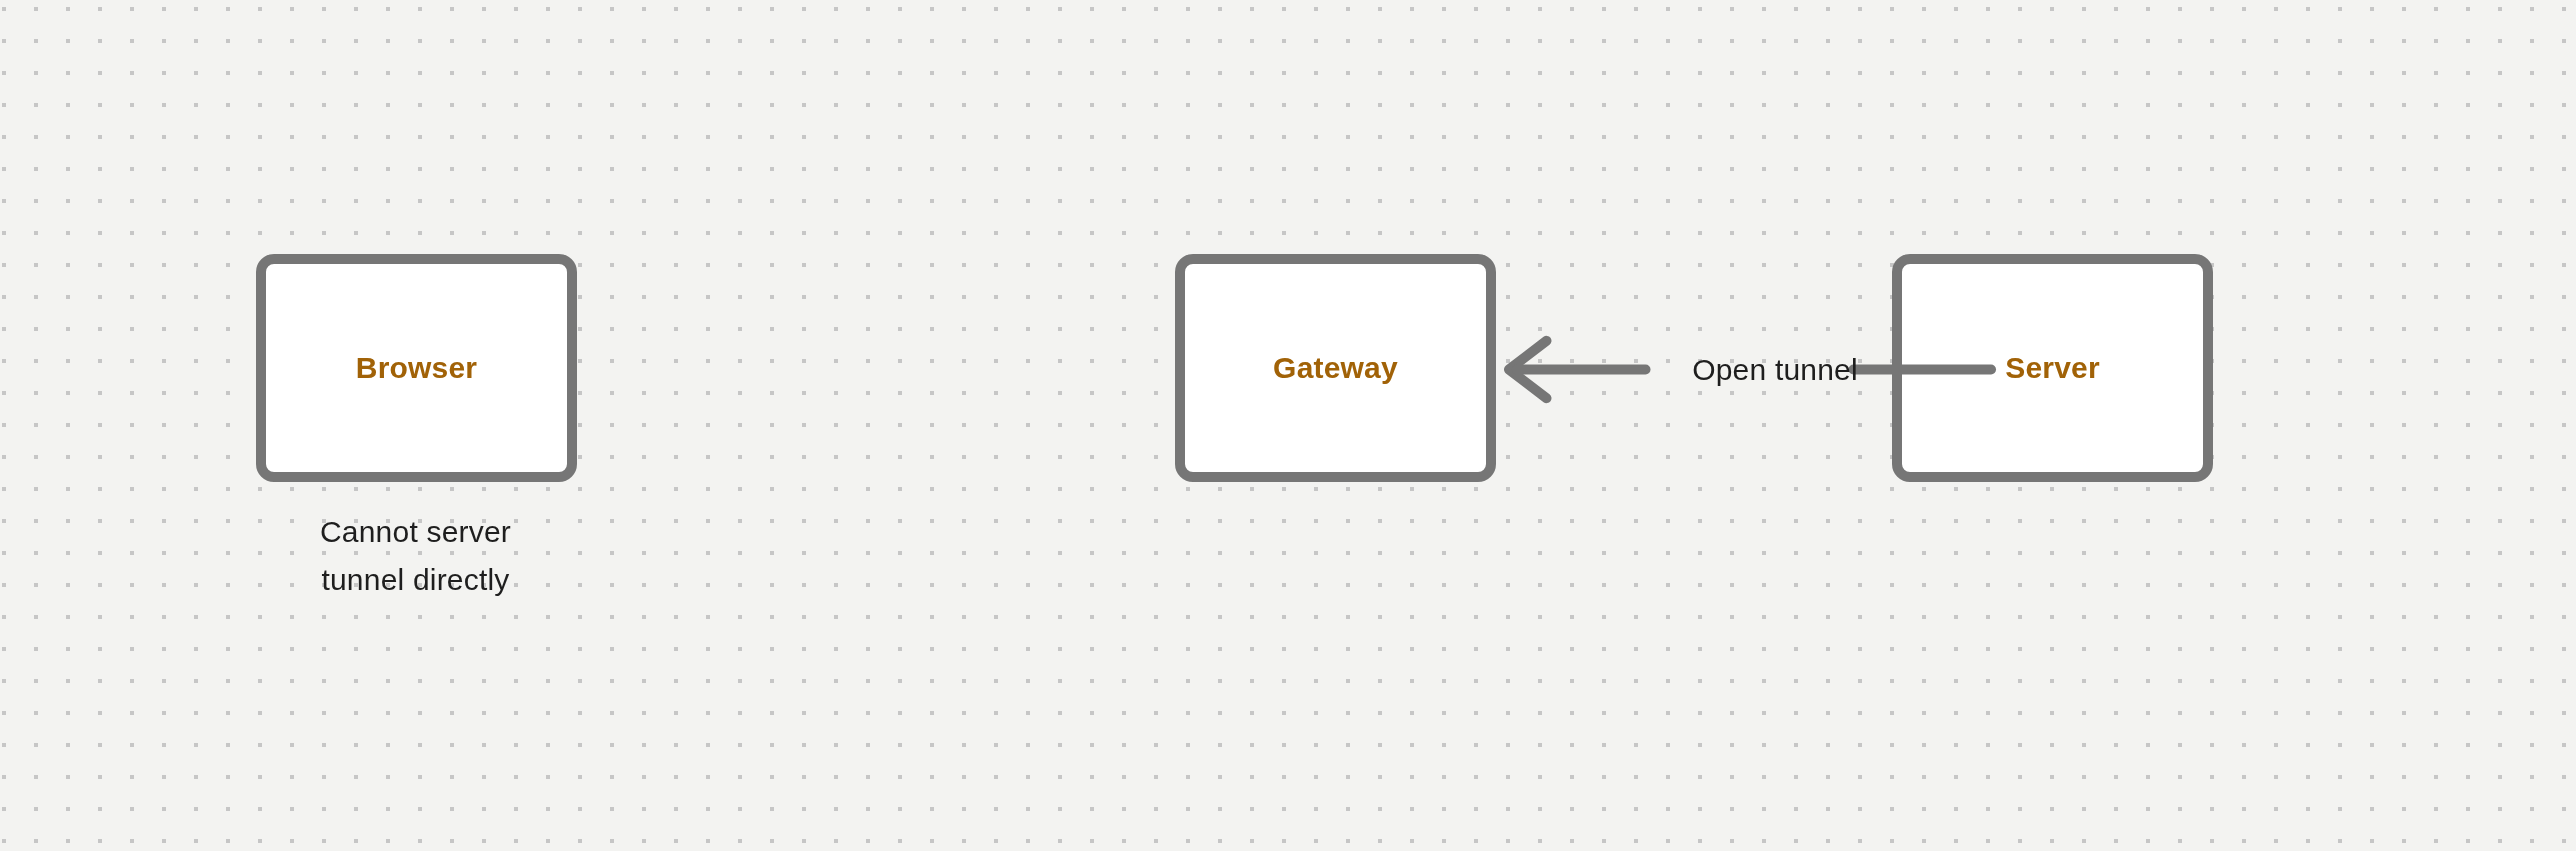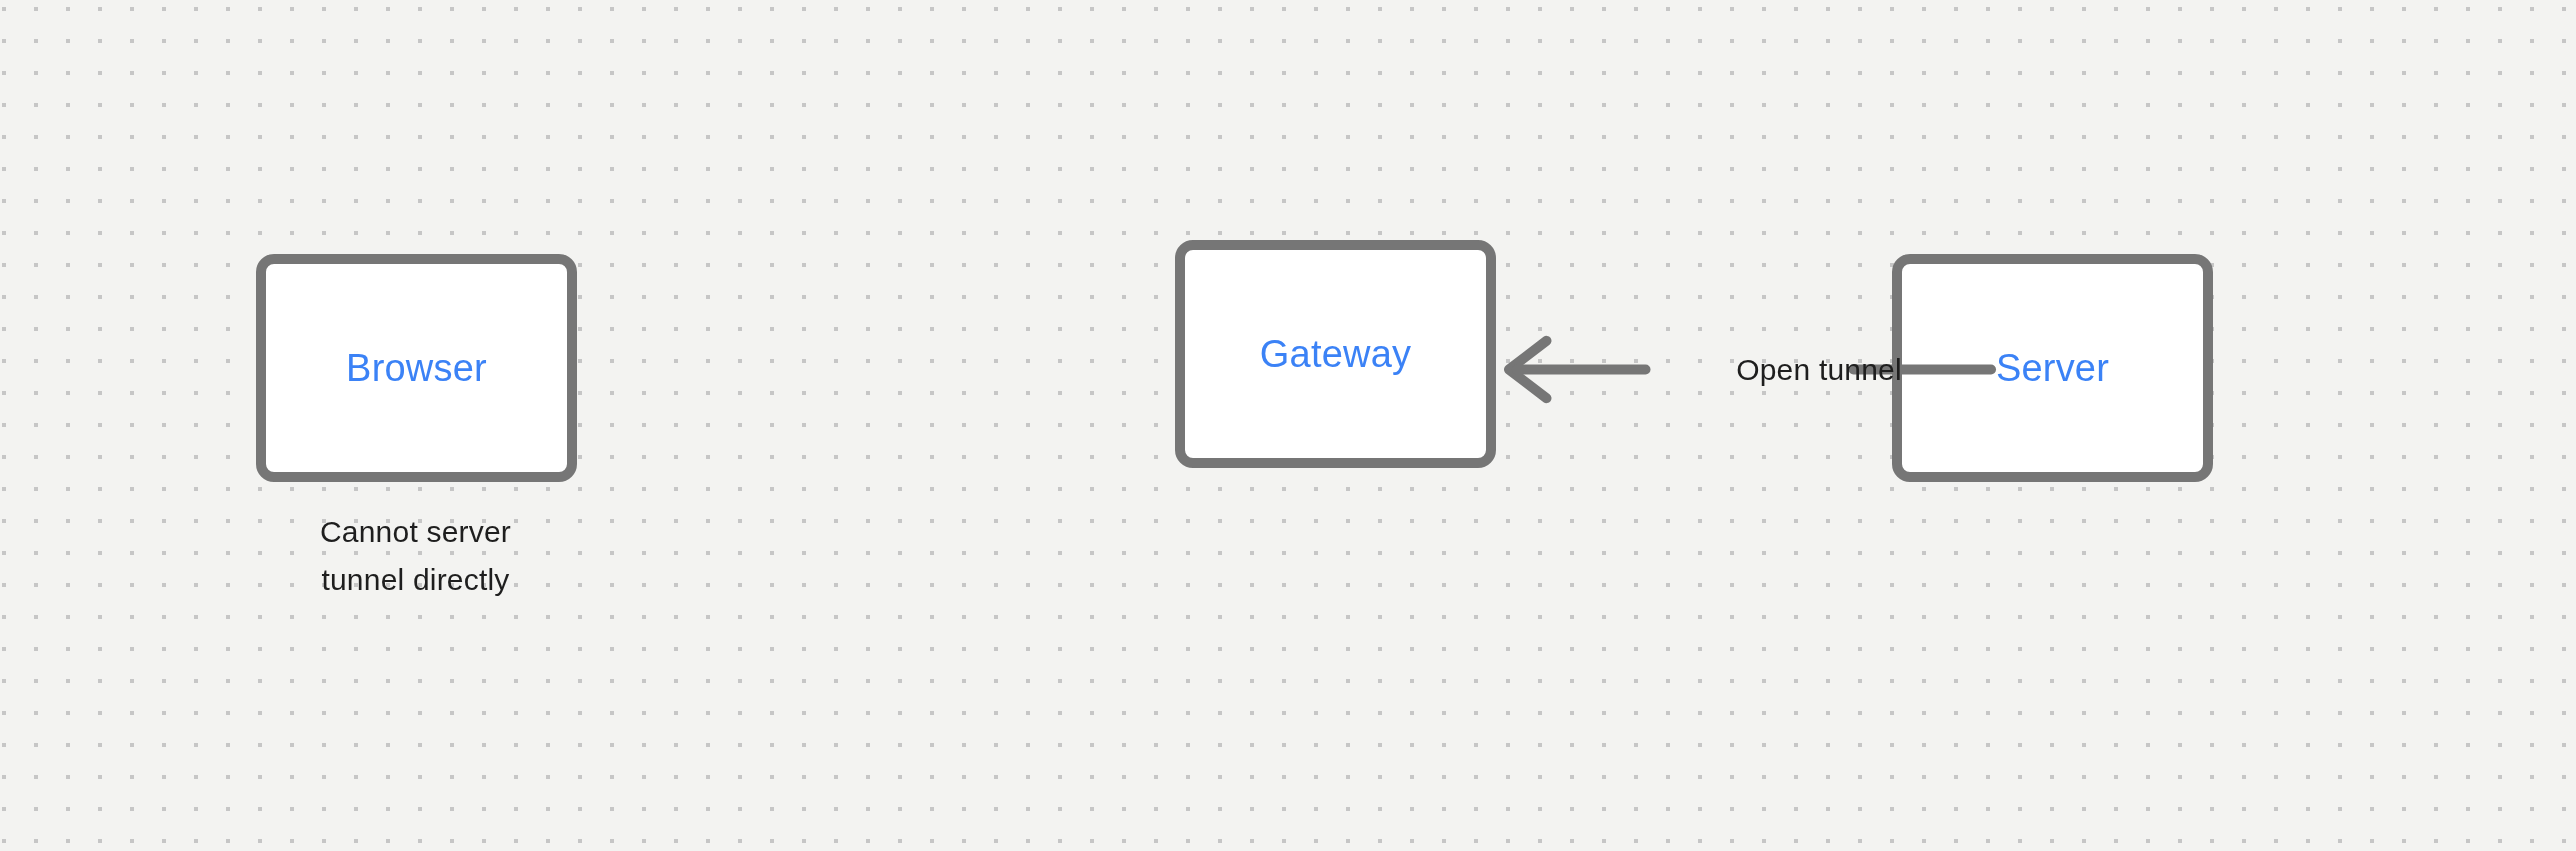--- a/index.html
+++ b/index.html
@@ -27,28 +27,28 @@
     height: 228px;
     box-sizing: border-box;
     background: #ffffff;
     border: 10px solid #767676;
     border-radius: 18px;
     display: flex;
     align-items: center;
     justify-content: center;
   }
   .node-label {
-    font-size: 38px;
-    font-weight: 400;
-    color: #3b82f6;
+    font-size: 30px;
+    font-weight: 700;
+    color: #a16207;
     letter-spacing: 0.2px;
     white-space: nowrap;
   }
   #node-browser { left: 256px;  top: 254px; }
-  #node-gateway { left: 1175px; top: 240px; }
+  #node-gateway { left: 1175px; top: 254px; }
   #node-server  { left: 1892px; top: 254px; }
 
   .caption {
     position: absolute;
     left: 168px;
     top: 508px;
     width: 495px;
     text-align: center;
     font-size: 30px;
     font-weight: 500;
@@ -67,21 +67,21 @@
   }
   .arrow-stroke {
     stroke: #767676;
     stroke-width: 10;
     stroke-linecap: round;
     stroke-linejoin: round;
     fill: none;
   }
   .arrow-label {
     position: absolute;
-    left: 1700px;
+    left: 1656px;
     top: 348px;
     width: 238px;
     text-align: center;
     font-size: 30px;
     font-weight: 500;
     line-height: 44px;
     color: #1e1e1e;
     letter-spacing: 0.2px;
     white-space: nowrap;
   }

